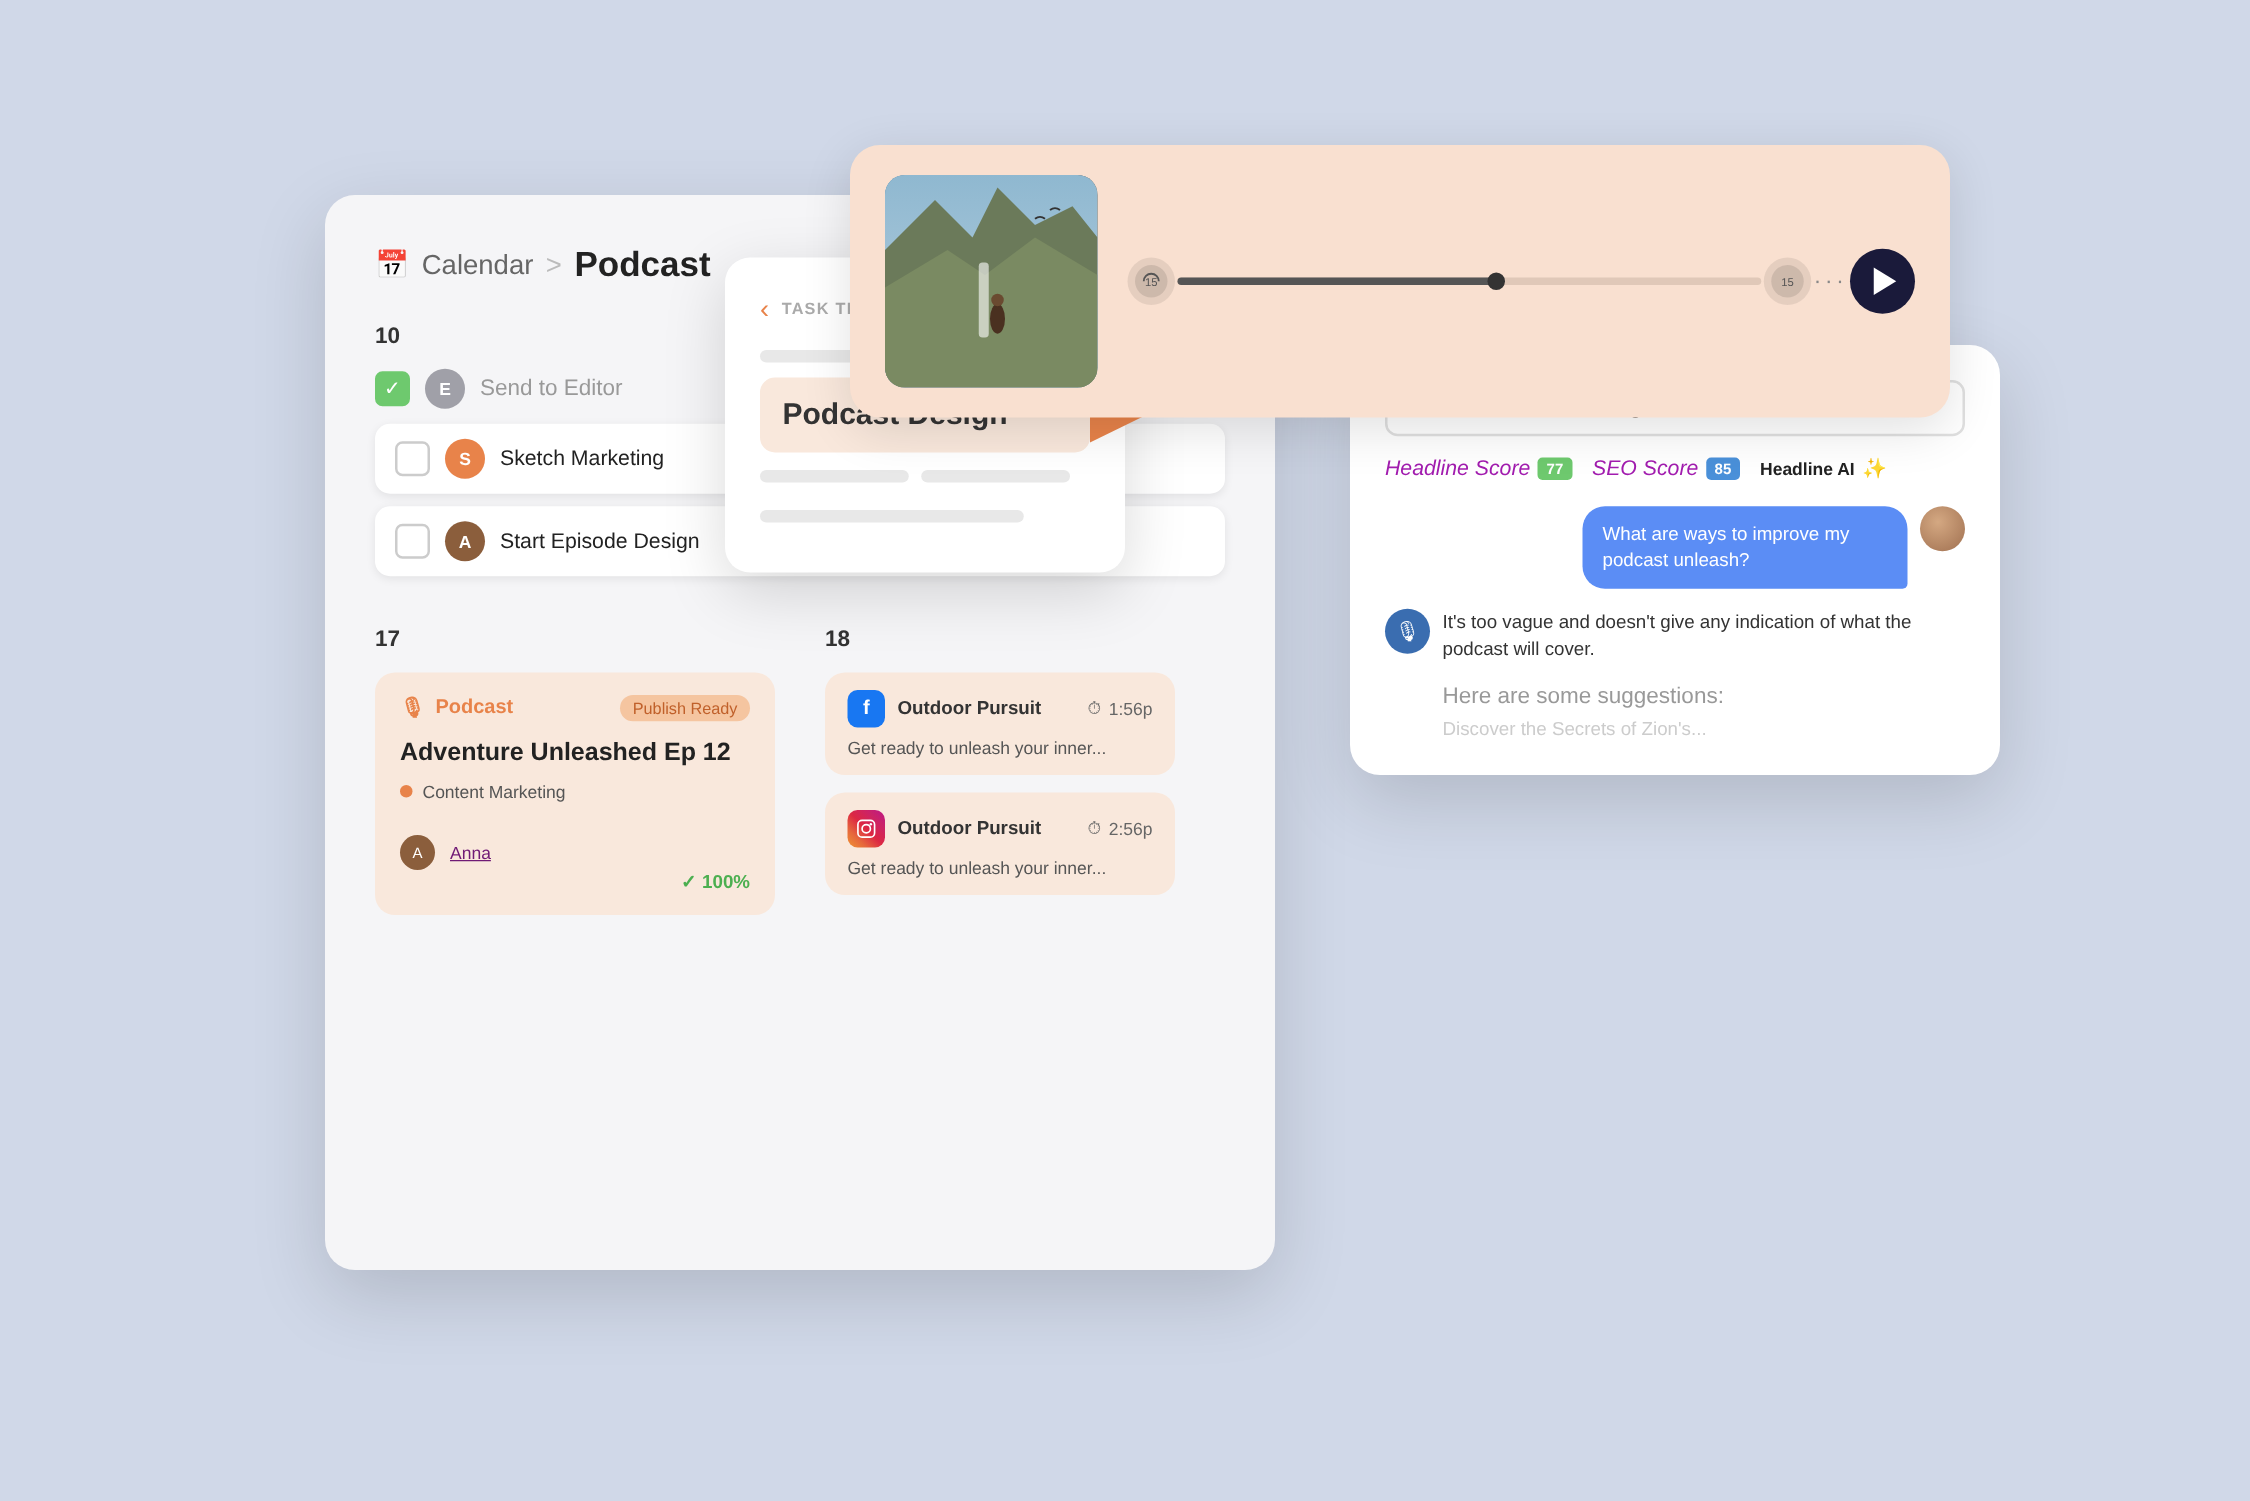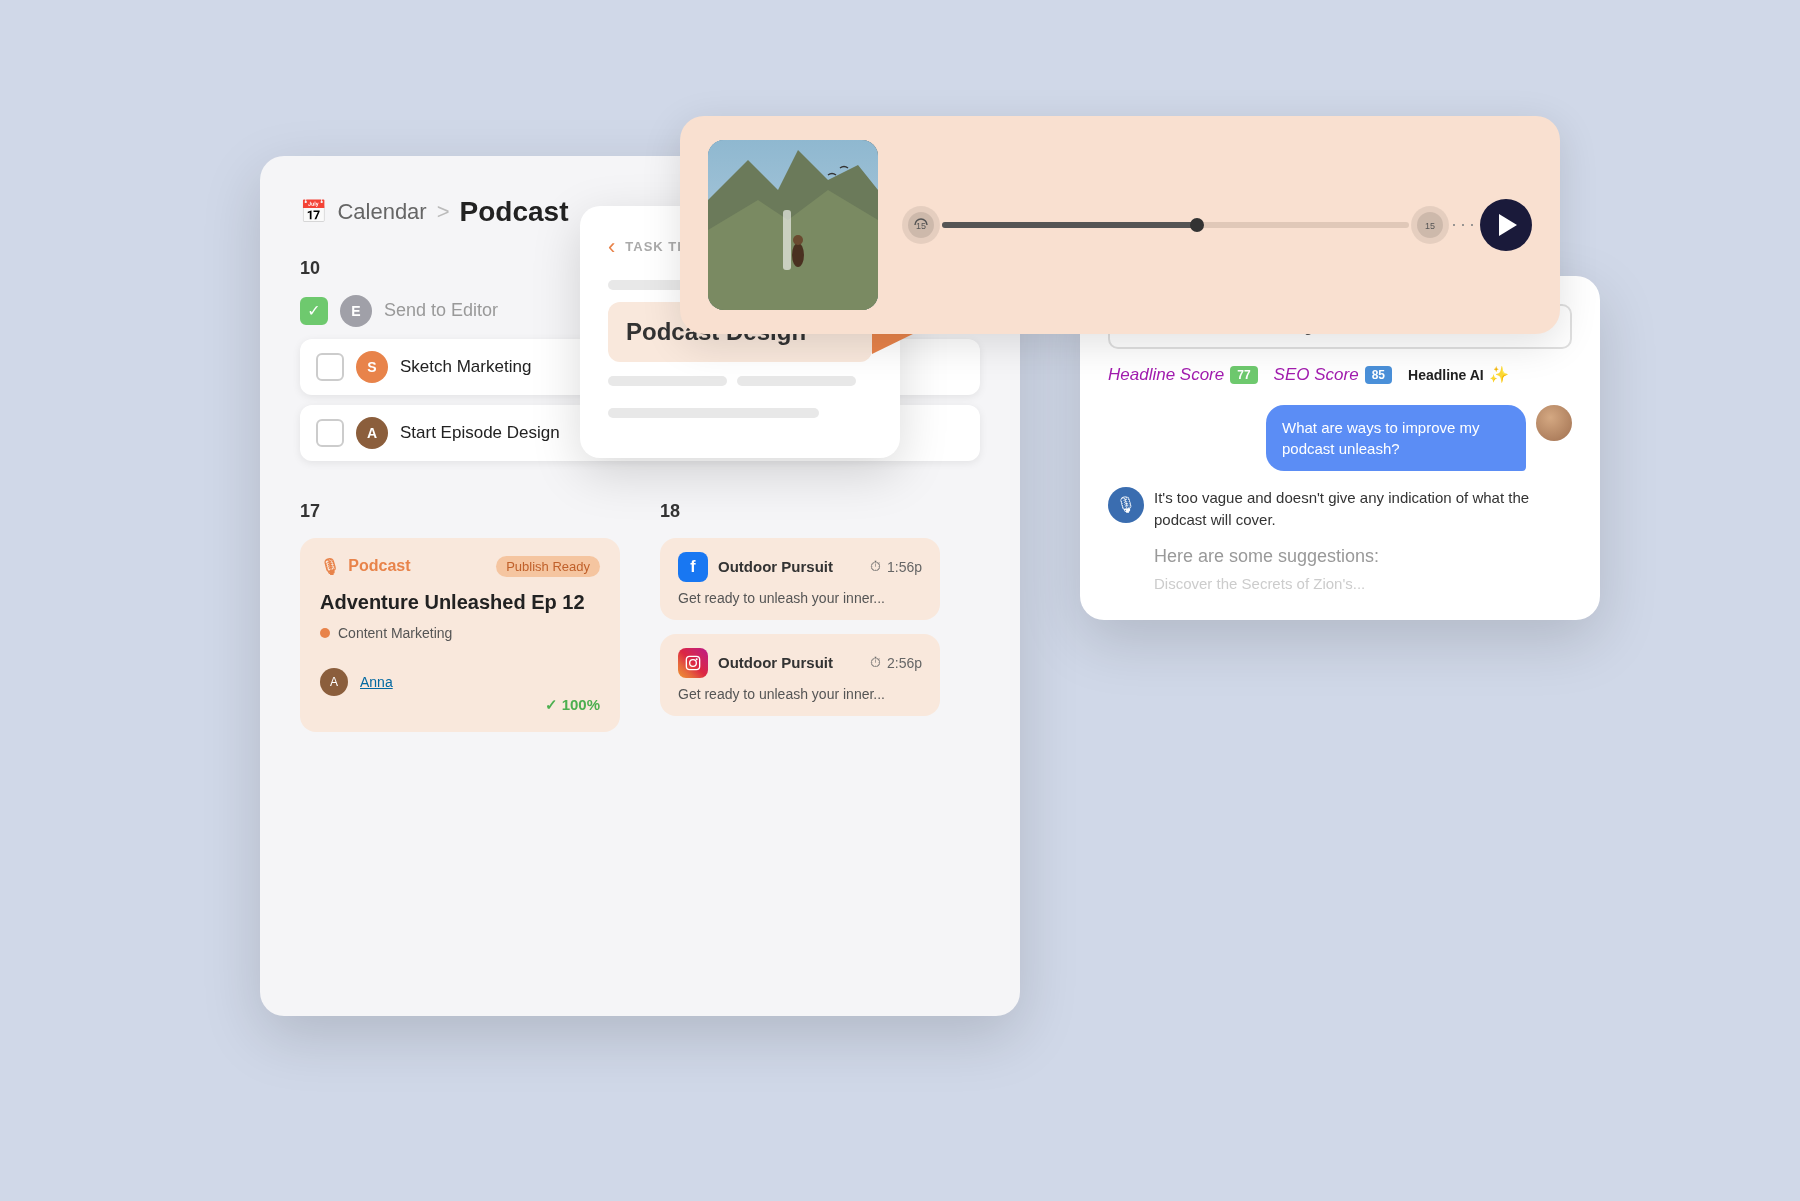--- a/index.html
+++ b/index.html
@@ -200,21 +200,21 @@
       background: #8b5e3c;
       display: flex;
       align-items: center;
       justify-content: center;
       color: white;
       font-size: 12px;
     }
 
     .anna-label {
       font-size: 14px;
-      color: #0369a1;
+      color: #701a75;
       margin-left: 6px;
       text-decoration: underline;
     }
 
     .progress-text {
       color: #4caf50;
       font-size: 15px;
       font-weight: 600;
       margin-top: 45px;
     }

